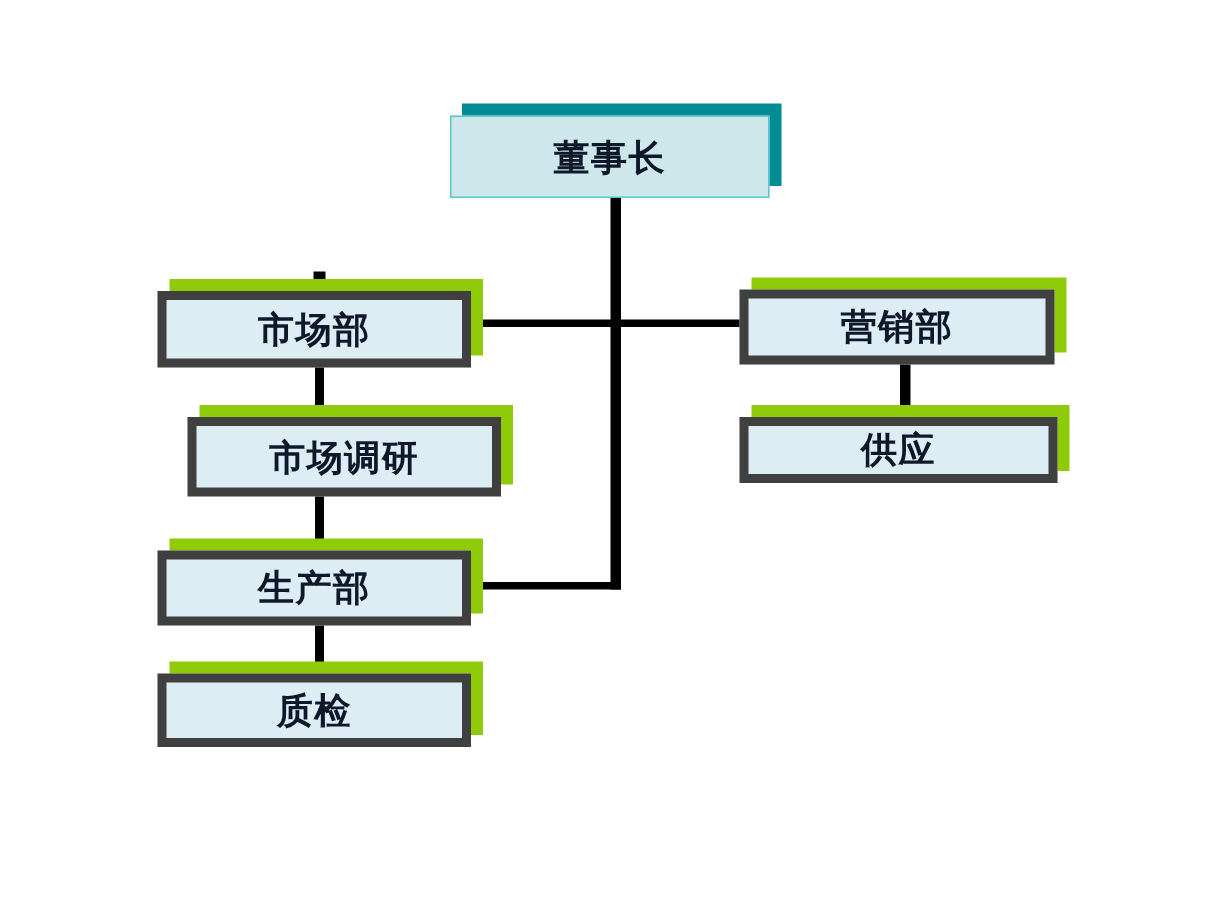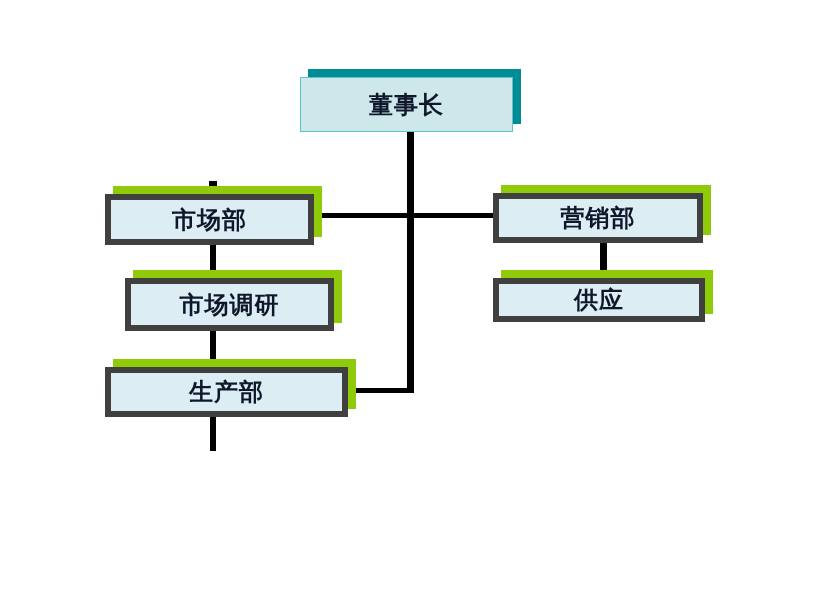--- a/index.html
+++ b/index.html
@@ -68,21 +68,21 @@
   .n-chairman { left: 300px; top: 77px;  width: 213px; height: 55px; }
   .n-chairman .shadow { background: #008C95; }
   .n-chairman .face   { background: #CDE7EB; border: 1px solid #5BC4CE; }
 
   
   .dept .shadow { background: #8FCB08; }
   .dept .face   { background: #DCEDF4; border: 6px solid #404040; }
 
   .n-marketing  { left: 105px; top: 194px; width: 209px; height: 51px; }
   .n-research   { left: 105px; top: 278px; width: 209px; height: 53px; margin-left: 20px; }
-  .n-production { left: 105px; top: 367px; width: 209px; height: 50px; padding-left: 34px; }
+  .n-production { left: 105px; top: 367px; width: 209px; height: 50px; }
   .n-quality    { left: 105px; top: 449px; width: 209px; height: 49px; }
   .n-sales      { left: 493px; top: 193px; width: 210px; height: 50px; }
   .n-supply     { left: 493px; top: 278px; width: 212px; height: 44px; }
 </style>
 </head>
 <body>
 
 <div class="canvas">
 
   <div class="connector c-trunk"></div>
@@ -115,20 +115,26 @@
     </div>
   </div>
 
   <div class="node dept n-production">
     <div class="shadow"></div>
     <div class="face">
       <span class="label">生产部</span>
     </div>
   </div>
 
+  <div class="node dept n-quality">
+    <div class="shadow"></div>
+    <div class="face">
+      <span class="label">质检</span>
+    </div>
+  </div>
 
   <div class="node dept n-sales">
     <div class="shadow"></div>
     <div class="face">
       <span class="label">营销部</span>
     </div>
   </div>
 
   <div class="node dept n-supply">
     <div class="shadow"></div>

